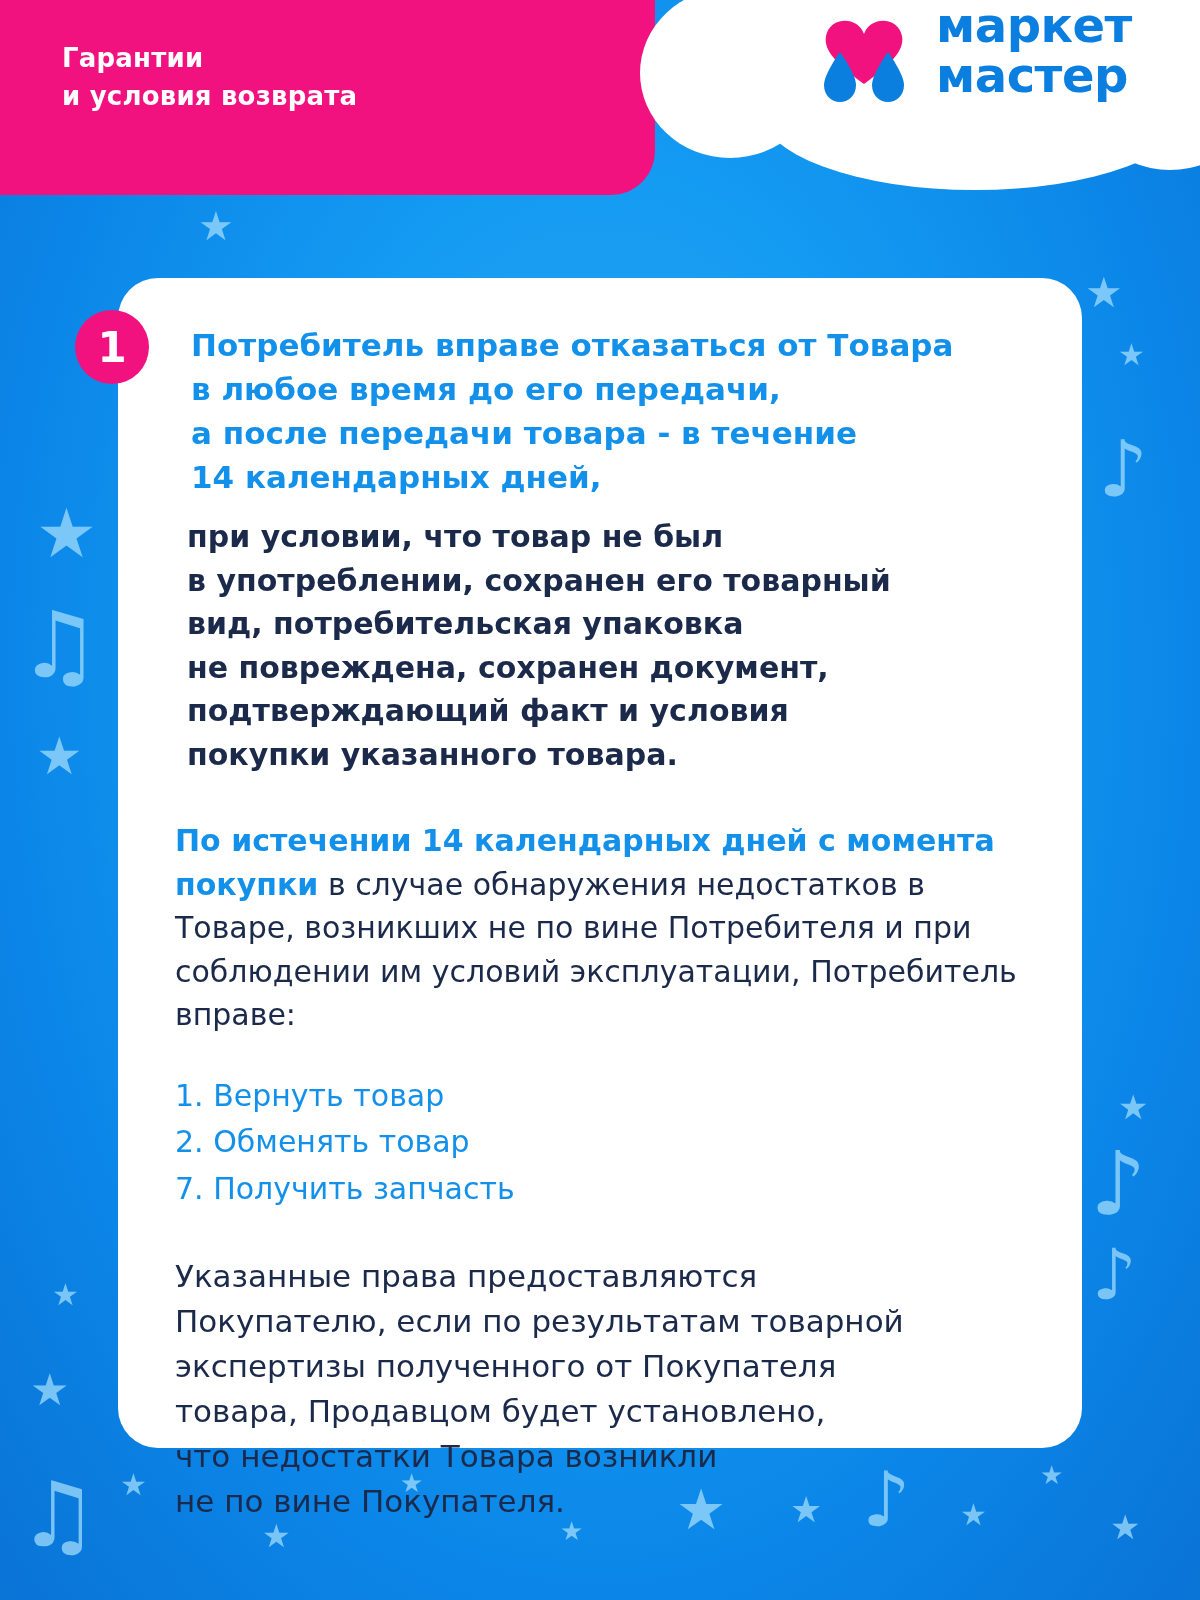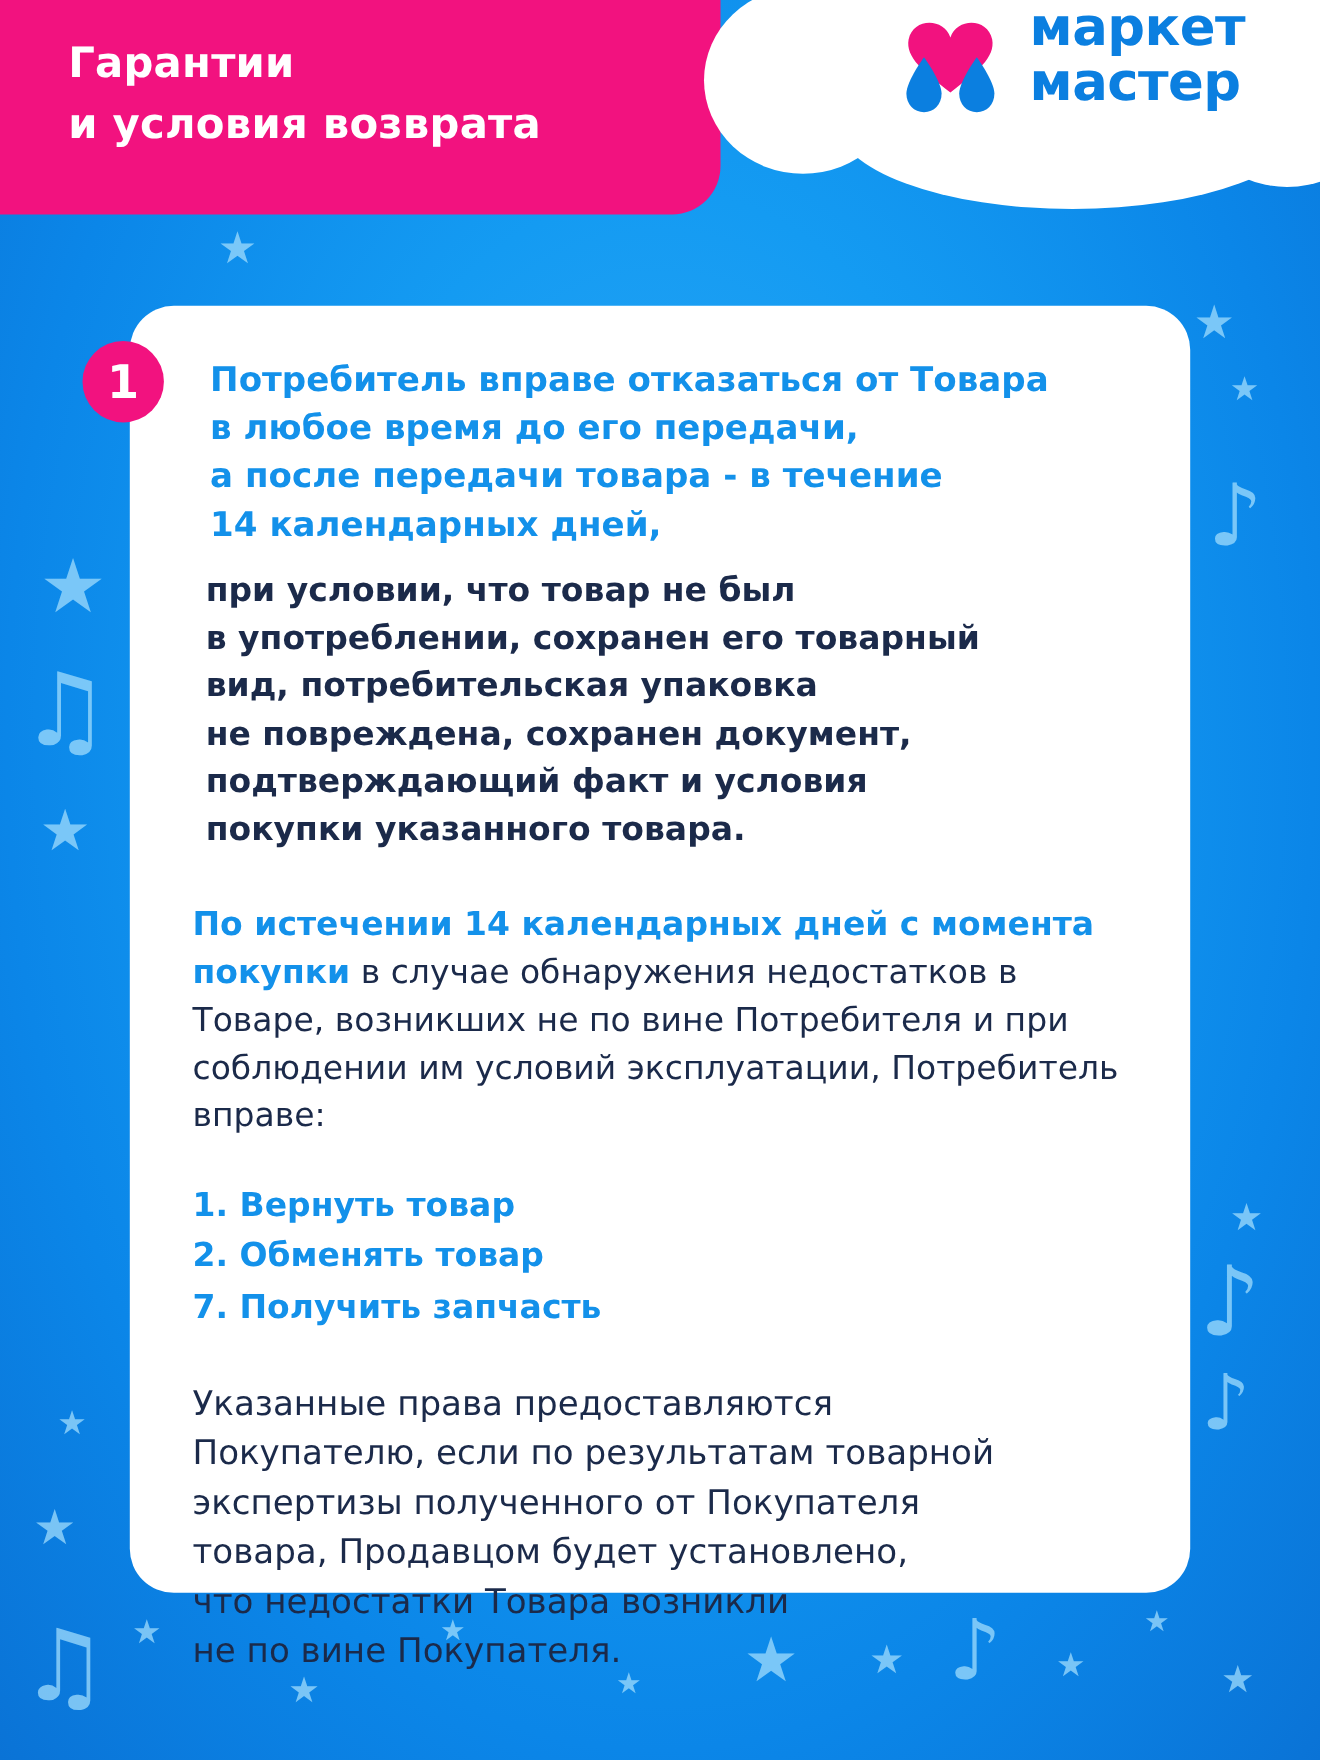--- a/index.html
+++ b/index.html
@@ -41,23 +41,23 @@
     width: 655px;
     height: 195px;
     background: #f2127f;
     border-bottom-right-radius: 44px;
     z-index: 5;
   }
   .pink-header h1 {
     margin: 0;
     position: absolute;
     left: 62px;
-    top: 30px;
+    top: 40px;
     color: #ffffff;
-    font-size: 38px;
+    font-size: 26px;
     font-weight: bold;
     line-height: 1.45;
     letter-spacing: .2px;
     white-space: pre-line;
   }
 
   
   .cloud-wrap {
     position: absolute;
     right: 0;
@@ -156,21 +156,21 @@
     font-size: 30px;
     line-height: 1.45;
   }
   .para2 b {
     color: #1391ea;
     font-weight: bold;
   }
   .list {
     margin-top: 36px;
     color: #1391ea;
-    font-weight: bold;
+    font-weight: normal;
     font-size: 30px;
     line-height: 1.55;
   }
   .para3 {
     margin-top: 42px;
     color: #1b2a4a;
     font-size: 31px;
     line-height: 1.45;
     white-space: pre-line;
   }

